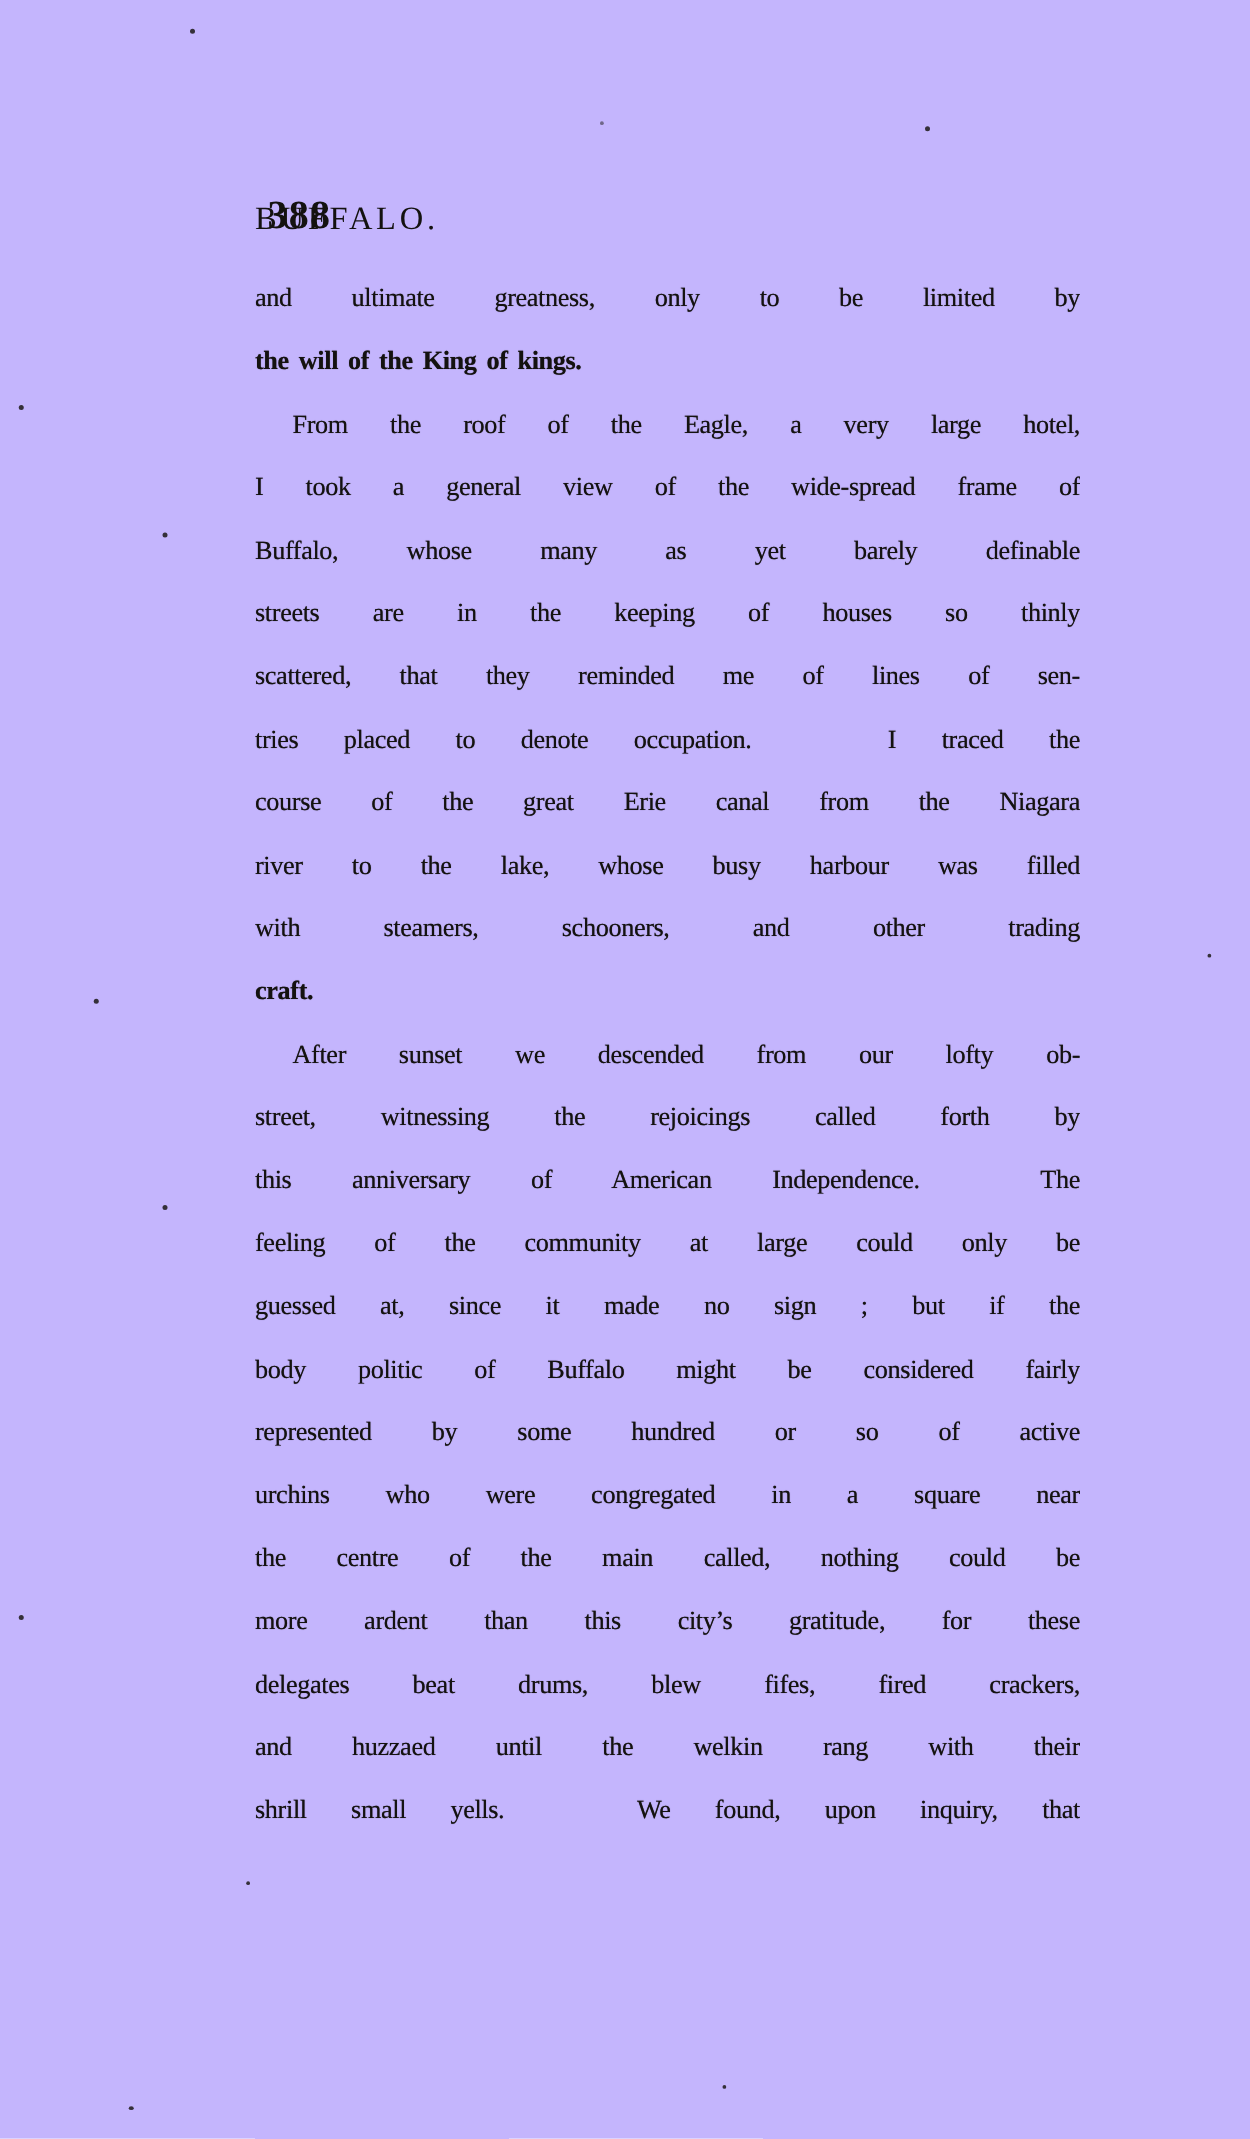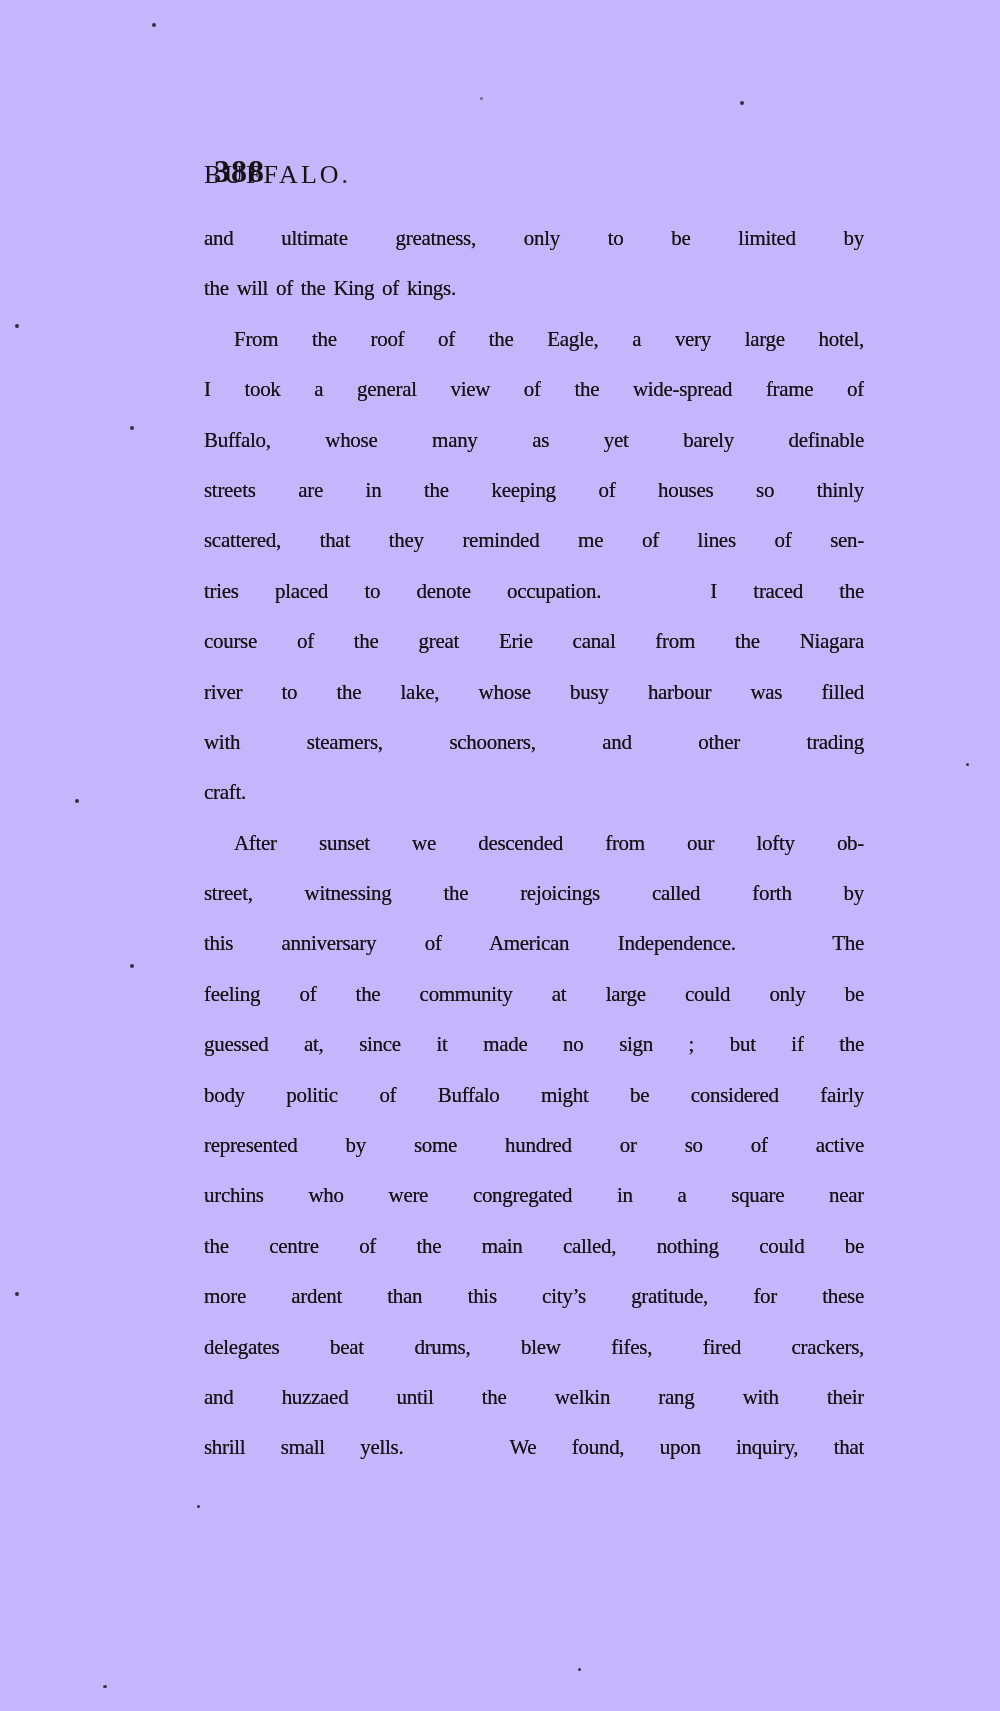--- a/index.html
+++ b/index.html
@@ -54,20 +54,21 @@
     overflow: hidden;
     text-shadow: 0 0 0.6px rgba(22, 18, 15, 0.75);
   }
   .line.indent {
     text-indent: 30px;
   }
   .line.no-justify {
     text-align: left;
     text-align-last: left;
     word-spacing: 0.14em;
+    font-weight: bold;
   }
   .speck {
     position: absolute;
     background: #1c1916;
     border-radius: 50%;
     opacity: 0.85;
   }
 </style>
 </head>
 <body>

